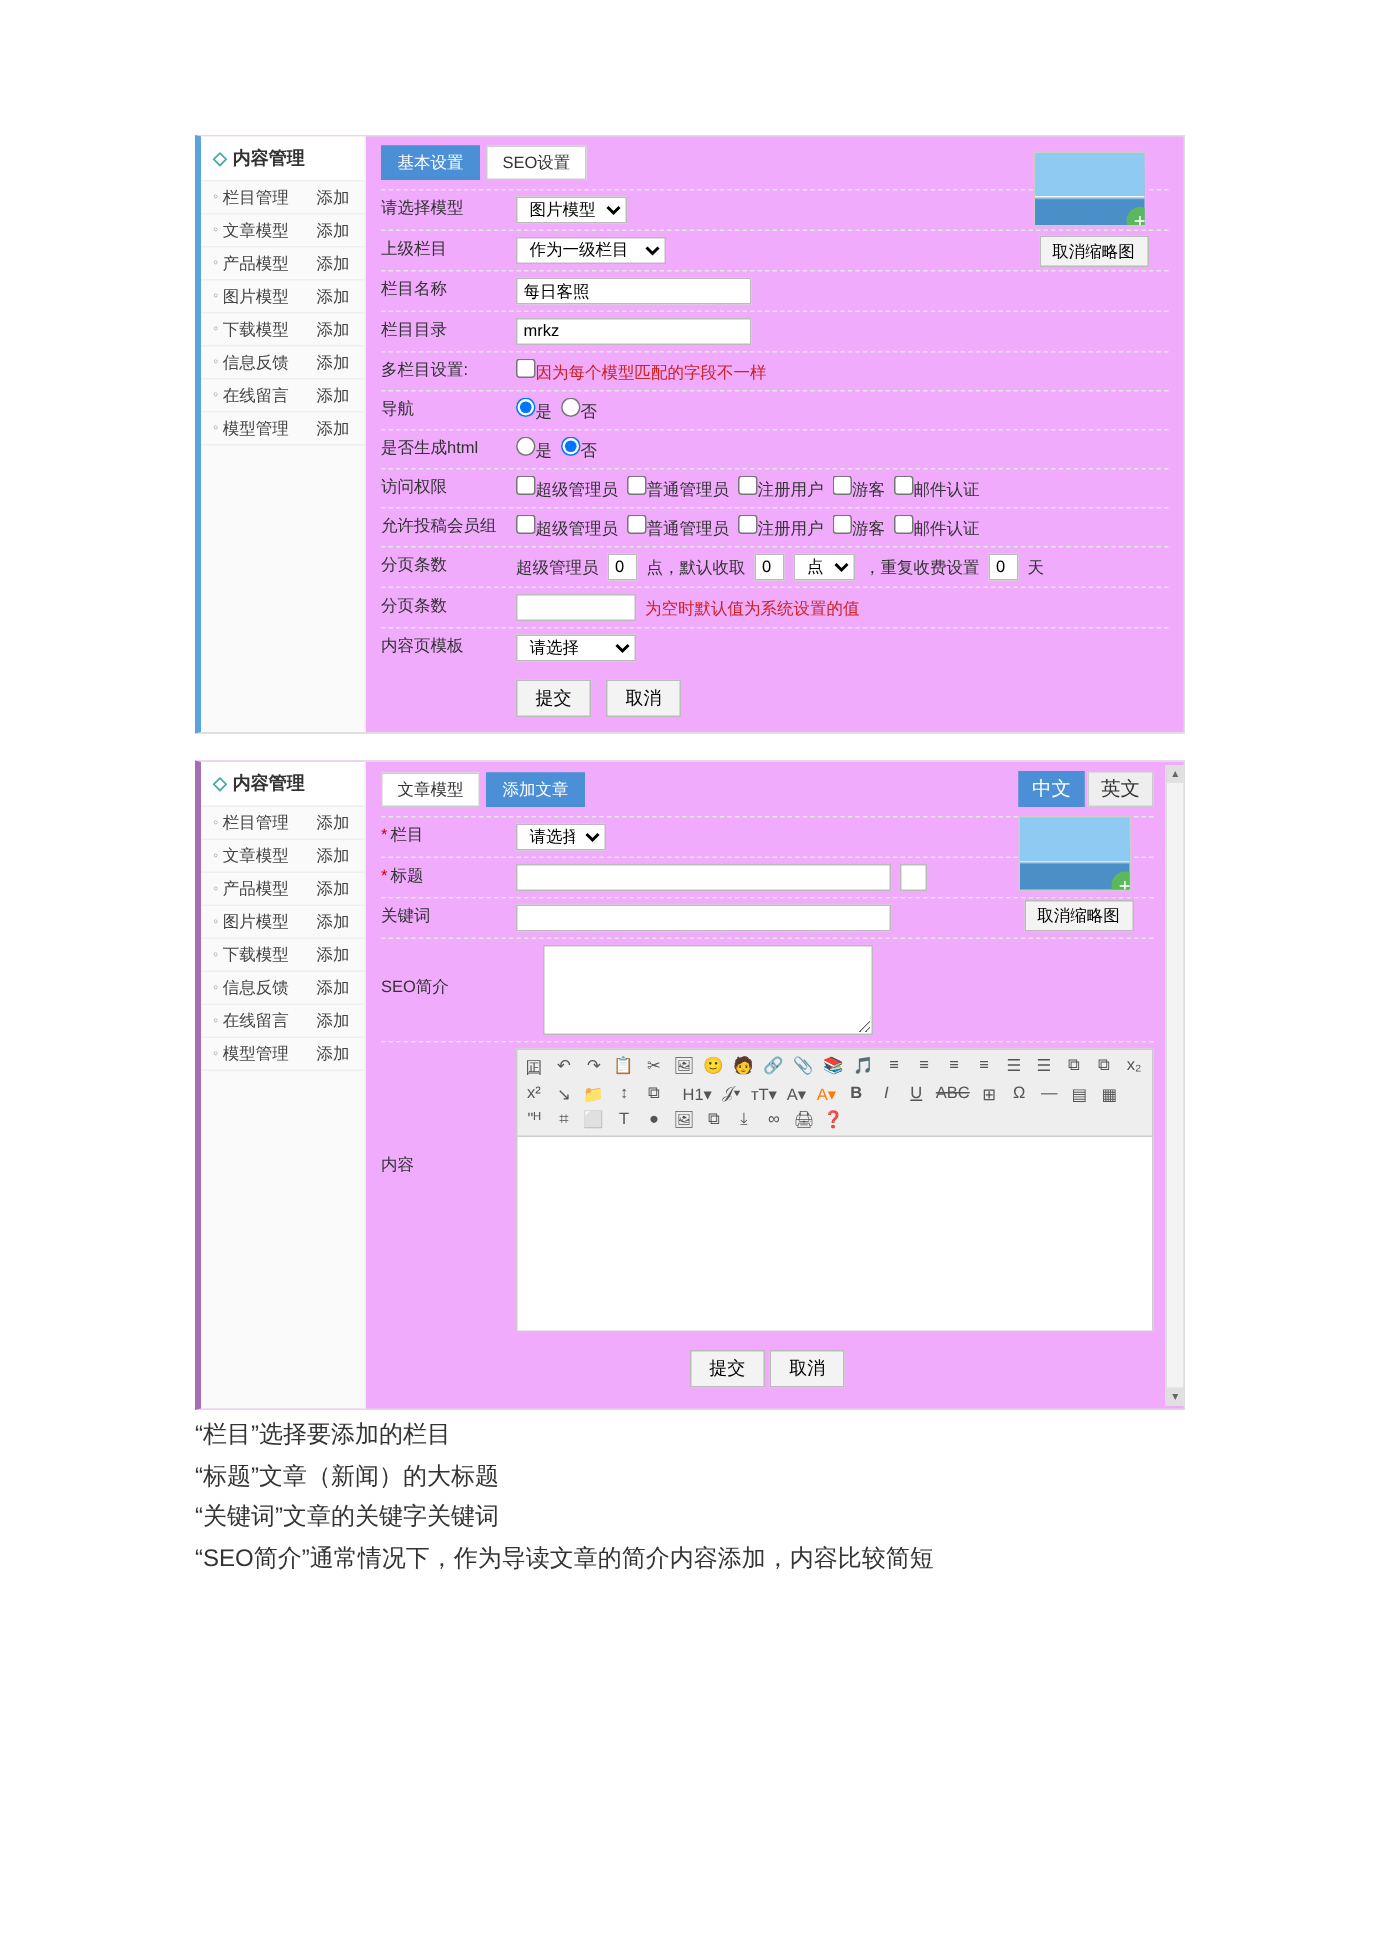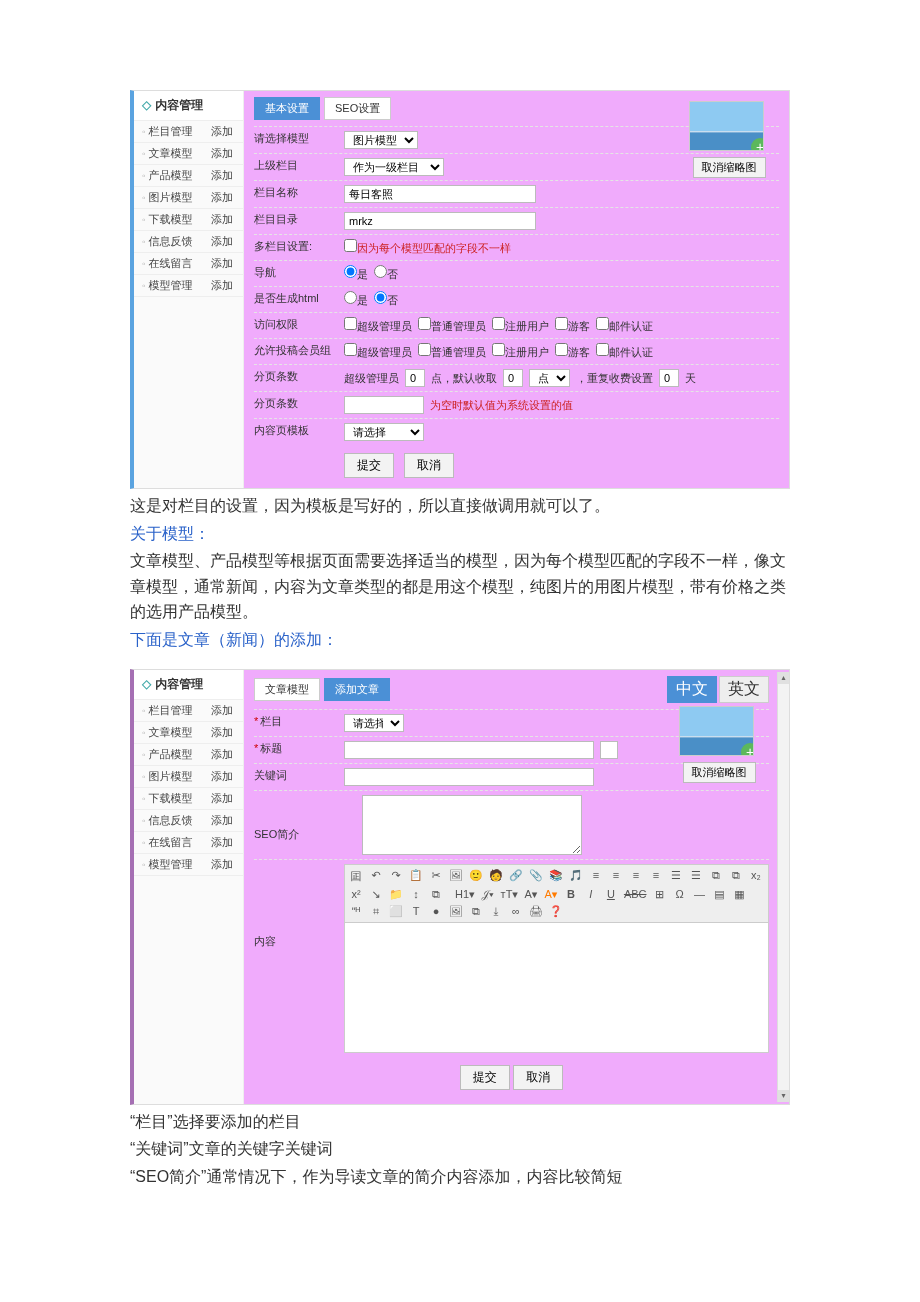--- a/index.html
+++ b/index.html
@@ -16,32 +16,32 @@
   .sidebar-item { display: flex; align-items: center; justify-content: space-between; padding: 3px 10px 3px 8px; border-bottom: 1px solid #eee; font-size: 11px; color: #444; }
   .sidebar-item .lbl { display: flex; align-items: center; gap: 3px; }
   .sidebar-item .dot { color: #aaa; font-size: 10px; }
   .sidebar-item .add { color: #444; }
 
   .content { flex: 1; padding: 6px 10px; position: relative; }
   .tabs { display: flex; gap: 4px; margin-bottom: 6px; align-items: center; }
   .tab { border: 1px solid #ccc; padding: 3px 10px; font-size: 11px; background: #fff; cursor: pointer; }
   .tab.active { background: #4b90d6; color: #fff; border-color: #4b90d6; }
   .lang-tabs { margin-left: auto; display: flex; gap: 2px; }
-  .lang-tab { padding: 2px 8px; font-size: 16px; background: #eee; border: 1px solid #ccc; }
+  .lang-tab { padding: 2px 8px; font-size: 13px; background: #eee; border: 1px solid #ccc; }
   .lang-tab.active { background: #4b90d6; color: #fff; border-color: #4b90d6; }
 
   .form-row { display: flex; align-items: flex-start; padding: 4px 0; border-top: 1px dashed #e5e5e5; font-size: 11px; }
   .form-row:first-of-type { border-top: none; }
   .form-label { width: 90px; flex-shrink: 0; color: #333; }
   .form-label .req { color: #c00; margin-right: 2px; }
   .form-value { flex: 1; display: flex; align-items: center; gap: 6px; flex-wrap: wrap; }
   .form-value .hint-red { color: #c22; }
   select, input[type=text] { font-size: 11px; padding: 1px 4px; border: 1px solid #bbb; background: #fff; }
   input[type=text] { height: 18px; }
-  .wide-input { width: 192px; }
+  .wide-input { width: 157px; }
   .btn { border: 1px solid #bbb; background: #f3f3f3; padding: 3px 12px; font-size: 12px; cursor: pointer; }
   .btnrow { display: flex; gap: 10px; padding: 8px 0 4px 90px; }
   textarea { width: 220px; height: 60px; border: 1px solid #bbb; resize: both; font-size: 11px; }
 
   .thumb-box { position: absolute; top: 10px; right: 20px; width: 80px; text-align: center; }
   .thumb-img { width: 75px; height: 50px; background: linear-gradient(#7ec1f0, #2a7cc0); border: 1px solid #ccc; position: relative; overflow: hidden; }
   .thumb-img .sky { position:absolute; inset:0; background: linear-gradient(#8ecaf2 60%, #fff 60%, #4a8fc7 65%); }
   .thumb-img .plus { position: absolute; right: -6px; bottom: -6px; width: 18px; height: 18px; background: #5cb85c; border-radius: 50%; color: #fff; font-size: 14px; line-height: 18px; text-align: center; }
   .thumb-btn { margin-top: 6px; font-size: 11px; padding: 2px 8px; }
 
@@ -233,26 +233,20 @@
         </div>
 
       <div class="btnrow">
         <button class="btn">提交</button>
         <button class="btn">取消</button>
       </div>
     </div>
   </div>
 
   
-  <div class="body-text">
-    <p>这是对栏目的设置，因为模板是写好的，所以直接做调用就可以了。</p>
-    <p class="blue-text">关于模型：</p>
-    <p>文章模型、产品模型等根据页面需要选择适当的模型，因为每个模型匹配的字段不一样，像文章模型，通常新闻，内容为文章类型的都是用这个模型，纯图片的用图片模型，带有价格之类的选用产品模型。</p>
-    <p class="blue-text">下面是文章（新闻）的添加：</p>
-  </div>
 
   <br>
 
   
   <div class="admin-panel purple" style="position:relative;">
     <div class="sidebar">
       <div class="sidebar-title"><span class="diamond">◇</span><span>内容管理</span></div>
       <div class="sidebar-item">
           <span class="lbl">
             <span class="dot">◦</span>
@@ -341,21 +335,21 @@
             <input type="text" style="width: 250px;">
             <input type="text" style="width: 18px;">
           </div>
         </div>
       <div class="form-row">
           <div class="form-label">关键词</div>
           <div class="form-value">
             <input type="text" style="width: 250px;">
           </div>
         </div>
-      <div class="form-row" style="align-items:center;gap:18px;">
+      <div class="form-row" style="align-items:flex-start;gap:18px;">
           <div class="form-label" style="padding-top:20px;">SEO简介</div>
           <div class="form-value">
             <textarea style=""></textarea>
           </div>
         </div>
 
       <div class="form-row" style="align-items:flex-start; border-top:1px dashed #e5e5e5;">
         <div class="form-label" style="padding-top:70px;">内容</div>
         <div class="form-value" style="display:block;">
           <div class="editor-wrap">
@@ -425,17 +419,18 @@
     </div>
     <div class="scrollbar-hint">
         <div class="up">▴</div>
         <div class="down">▾</div>
       </div>
   </div>
 
   
   <div class="body-text">
     <p>“栏目”选择要添加的栏目</p>
+    <p>“标题”文章（新闻）的大标题</p>
     <p>“关键词”文章的关键字关键词</p>
     <p>“SEO简介”通常情况下，作为导读文章的简介内容添加，内容比较简短</p>
   </div>
 
 </div>
 
 </body></html>

